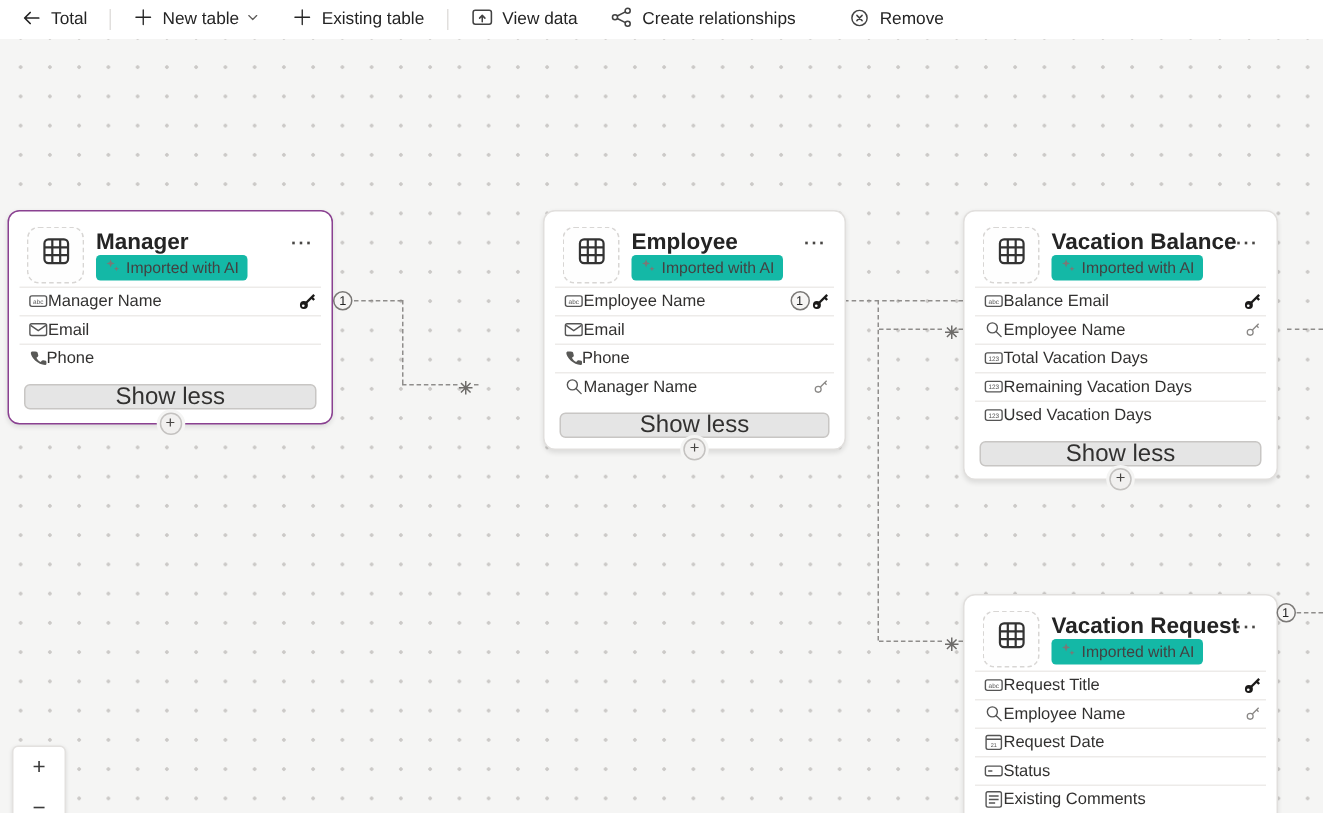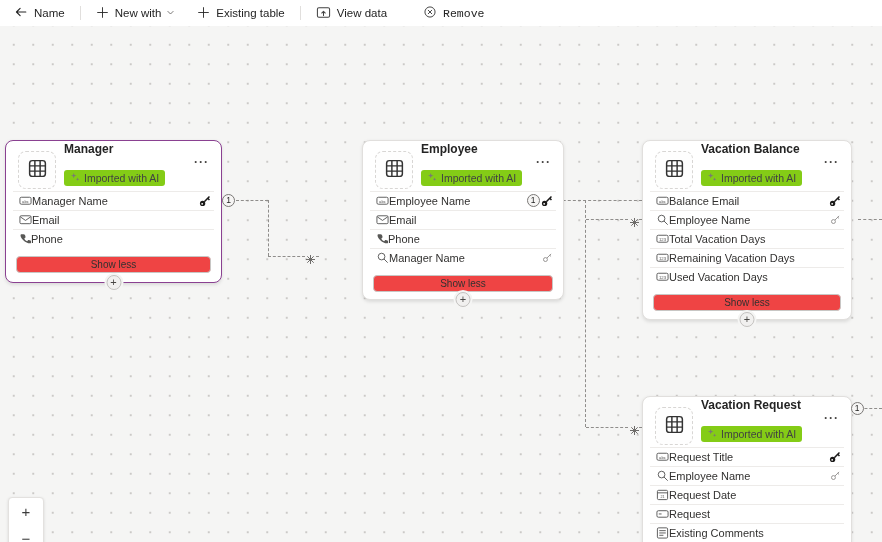--- a/index.html
+++ b/index.html
@@ -5,21 +5,21 @@
   * { box-sizing: border-box; margin: 0; padding: 0; }
   html,body { width:882px; height:542px; overflow:hidden; font-family:"Liberation Sans",sans-serif; background:#fff; }
   body { position:relative; }
 
   
   .toolbar { position:absolute; left:0; top:0; width:882px; height:26px; background:#fff; display:flex; align-items:center; z-index:5; }
   .tb-item { display:flex; align-items:center; gap:6px; padding:0 11px; height:26px; font-size:11.5px; color:#242424; cursor:default; white-space:nowrap; }
   .tb-item svg { flex:0 0 auto; }
   .tb-divider { width:1px; height:14px; background:#e1dfdd; margin:0 4px; }
   .tb-back { margin-left:3px; }
-  .tb-remove { margin-left:14px;font-family:Liberation Mono, monospace; }
+  .tb-remove { margin-left:14px; }
   .chev { margin-left:-1px; }
 
   
   .canvas { position:absolute; left:0; top:26px; width:882px; height:516px;
     background-color:#f5f5f4;
     background-image: radial-gradient(circle, #cbc9c7 1px, rgba(0,0,0,0) 1.4px);
     background-size: 19.5px 19.5px; background-position: 4px 9px; z-index:0; }
 
   
   .dash-h { position:absolute; height:0; border-top:1px dashed #8f8d8b; z-index:1; }
@@ -28,32 +28,32 @@
     font-size:8.5px; color:#242424; display:flex; align-items:center; justify-content:center; z-index:3; }
   .many-star { position:absolute; z-index:3; }
 
   
   .card { position:absolute; background:#fff; border:1px solid #e1dfdd; border-radius:8px;
     box-shadow:0 1.6px 3.6px rgba(0,0,0,.1); z-index:2; }
   .card.selected { border:1.5px solid #8a4191; }
   .card-header { position:relative; height:50px; }
   .tbl-tile { position:absolute; left:12px; top:10px; width:38px; height:38px; border:1px dashed #d8d6d4; border-radius:8px;
     background:#fefefe; display:flex; align-items:center; justify-content:center; }
-  .tbl-title { position:absolute; left:58px; top:1px; font-size:12px; font-weight:bold; color:#242424; }
+  .tbl-title { position:absolute; left:58px; top:12px; font-size:15px; font-weight:bold; color:#242424; }
   .ai-badge { position:absolute; left:58px; top:29px; display:inline-flex; align-items:center; gap:4px;
-    background:#84cc16; border-radius:3px; padding:2px 6px; font-size:10.5px; color:#424242; }
+    background:#14b8a6; border-radius:3px; padding:2px 6px; font-size:10.5px; color:#424242; }
   .more-btn { position:absolute; right:12px; top:14px; font-size:12px; font-weight:bold; letter-spacing:1px; color:#484644; cursor:default; }
   .rows { }
   .row { position:relative; height:19px; display:flex; align-items:center; gap:0; padding:0 10px 0 13px;
     font-size:11px; color:#323130; }
   .row::before { content:""; position:absolute; left:7px; right:7px; top:0; border-top:1px solid #edebe9; }
   .row .licon { flex:0 0 auto; display:flex; }
   .row .ricon { margin-left:auto; display:flex; }
-  .showless { display:block; margin:8px 10px 0; height:17px; width:calc(100% - 20px); background:#ef4444;
-    border:1px solid #c8c6c4; border-radius:4px; font-size:10px; color:#323130; line-height:15px;
+  .showless { display:block; margin:8px 10px 0; height:17px; width:calc(100% - 20px); background:#e5e5e5;
+    border:1px solid #c8c6c4; border-radius:4px; font-size:16px; color:#323130; line-height:15px;
     font-family:"Liberation Sans",sans-serif; cursor:default; }
   .addbtn { position:absolute; left:50%; bottom:-8px; transform:translateX(-50%); width:15px; height:15px; border-radius:50%;
     background:#f1f0ef; border:1px solid #c4c2c0; color:#484644; font-size:11px; line-height:12px; text-align:center;
     box-shadow:0 0 0 2px #f5f5f4; z-index:4; cursor:default; }
 
   
   #card-manager  { left:5px;   top:140px; width:217px; height:143px; }
   #card-employee { left:318px; top:140px; width:202px; height:160px;margin-left:44px; }
   #card-vb       { left:642px; top:140px; width:210px; height:180px; }
   #card-vr       { left:642px; top:348px; width:210px; height:180px;margin-top:48px; }
@@ -65,45 +65,54 @@
     font-family:"Liberation Sans",sans-serif; }
 </style>
 </head>
 <body>
 
 <div class="toolbar">
   <div class="tb-item tb-back">
     <span><svg width="14" height="14" viewBox="0 0 16 16">
           <path d="M13.5 8H3M7 3.8L2.8 8 7 12.2" fill="none" stroke="#242424" stroke-width="1.3" stroke-linecap="round" stroke-linejoin="round"></path>
         </svg></span>
-    <span>Name</span>
+    <span>Total</span>
   </div>
   <div class="tb-divider"></div>
   <div class="tb-item">
     <span><svg width="13" height="13" viewBox="0 0 16 16">
           <path d="M8 2v12M2 8h12" stroke="#242424" stroke-width="1.1" stroke-linecap="round"></path>
         </svg></span>
-    <span>New with</span>
+    <span>New table</span>
     <span class="chev"><svg width="9" height="9" viewBox="0 0 12 12">
           <path d="M2.5 4.5L6 8l3.5-3.5" fill="none" stroke="#605e5c" stroke-width="1.1" stroke-linecap="round" stroke-linejoin="round"></path>
         </svg></span>
   </div>
   <div class="tb-item">
     <span><svg width="13" height="13" viewBox="0 0 16 16">
           <path d="M8 2v12M2 8h12" stroke="#242424" stroke-width="1.1" stroke-linecap="round"></path>
         </svg></span>
     <span>Existing table</span>
   </div>
   <div class="tb-divider"></div>
   <div class="tb-item">
     <span><svg width="15" height="15" viewBox="0 0 16 16">
           <rect x="1.5" y="3" width="13" height="10" rx="1.6" fill="none" stroke="#424242" stroke-width="1.1"></rect>
           <path d="M8 11.2V6.8M6.1 8.6L8 6.7l1.9 1.9" fill="none" stroke="#424242" stroke-width="1.1" stroke-linecap="round" stroke-linejoin="round"></path>
         </svg></span>
     <span>View data</span>
+  </div>
+  <div class="tb-item">
+    <span><svg width="15" height="15" viewBox="0 0 16 16">
+          <circle cx="3.2" cy="8" r="1.8" fill="none" stroke="#424242" stroke-width="1.1"></circle>
+          <circle cx="12.2" cy="3.4" r="1.8" fill="none" stroke="#424242" stroke-width="1.1"></circle>
+          <circle cx="12.2" cy="12.6" r="1.8" fill="none" stroke="#424242" stroke-width="1.1"></circle>
+          <path d="M4.8 7.1l5.8-2.9M4.8 8.9l5.8 2.9" stroke="#424242" stroke-width="1.1"></path>
+        </svg></span>
+    <span>Create relationships</span>
   </div>
   <div class="tb-item tb-remove">
     <span><svg width="14" height="14" viewBox="0 0 16 16">
           <circle cx="8" cy="8" r="5.8" fill="none" stroke="#424242" stroke-width="1.1"></circle>
           <path d="M6 6l4 4M10 6l-4 4" stroke="#424242" stroke-width="1.1" stroke-linecap="round"></path>
         </svg></span>
     <span>Remove</span>
   </div>
 </div>
 
@@ -421,21 +430,21 @@
         </span>
       <span>Request Date</span>
     </div>
     <div class="row">
       <span class="licon">
           <svg width="13" height="13" viewBox="0 0 14 14">
             <rect x="1" y="4" width="12" height="7" rx="1.5" fill="none" stroke="#555" stroke-width="1"></rect>
             <path d="M3 7.5h3" stroke="#555" stroke-width="1"></path>
           </svg>
         </span>
-      <span>Request</span>
+      <span>Status</span>
     </div>
     <div class="row">
       <span class="licon">
           <svg width="13" height="13" viewBox="0 0 14 14">
             <rect x="1.5" y="2" width="11" height="11" rx="1.3" fill="none" stroke="#555" stroke-width="1"></rect>
             <path d="M3.5 5h7M3.5 7.5h7M3.5 10h4.5" stroke="#555" stroke-width="1"></path>
           </svg>
         </span>
       <span>Existing Comments</span>
     </div>

